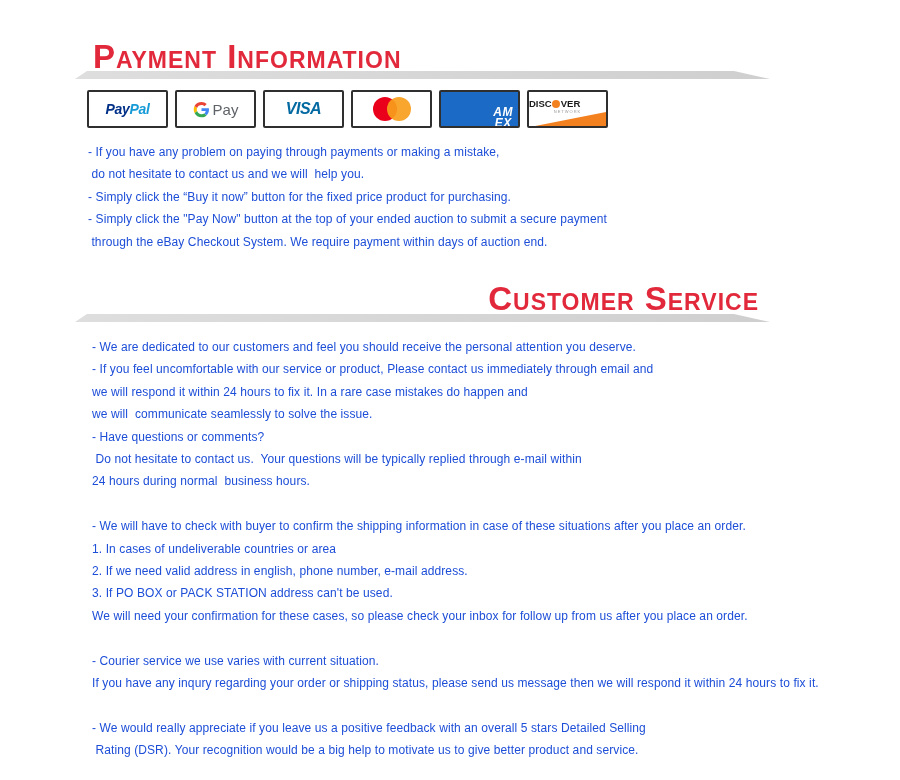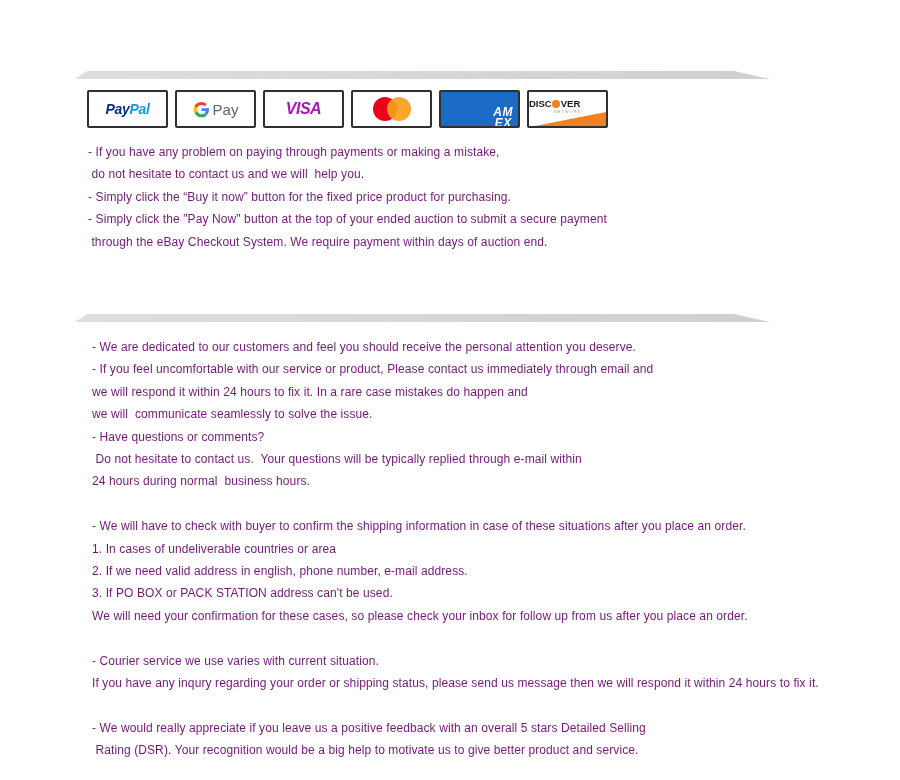--- a/index.html
+++ b/index.html
@@ -50,21 +50,21 @@
   }
   
   .pp-text{font-style:italic;font-weight:bold;font-size:14px;letter-spacing:-0.3px;}
   .pp-dark{color:#003087;}
   .pp-light{color:#169BD7;}
   
   .gpay-wrap{display:flex;align-items:center;gap:3px;}
   .gpay-g{width:17px;height:17px;display:block;}
   .gpay-text{color:#5F6368;font-size:15px;font-weight:500;}
   
-  .visa-text{font-style:italic;font-weight:900;font-size:16px;color:#a21caf;letter-spacing:-0.5px;}
+  .visa-text{font-style:italic;font-weight:900;font-size:16px;color:#0369a1;letter-spacing:-0.5px;}
   
   .mc-wrap{position:relative;width:38px;height:24px;}
   .mc-circle{position:absolute;top:0;width:24px;height:24px;border-radius:50%;}
   .mc-red{left:0;background:#EB001B;}
   .mc-orange{right:0;background:#F79E1B;opacity:0.92;}
   
   .badge-amex{background:#1B6BC6;}
   .amex-text{
     position:absolute;right:5px;top:15px;
     color:#ffffff;font-weight:bold;font-style:italic;
@@ -79,32 +79,33 @@
   .disc-sub{position:absolute;top:17px;left:0;width:100%;text-align:center;
     font-size:4px;letter-spacing:1px;color:#999999;}
   .disc-swoosh{position:absolute;right:0;bottom:0;width:92%;height:16px;
     background:#F48120;clip-path:polygon(0 100%, 100% 12%, 100% 100%);}
   
   .para{
     position:absolute;
     font-family:"Liberation Sans", sans-serif;
     font-size:12px;
     line-height:22.4px;
-    color:#701a75;
+    color:#1d4ed8;
     white-space:pre;
     letter-spacing:0.1px;
   }
   .para-payment{left:88px;top:141px;}
   .para-customer{left:92px;top:336px;}
 </style>
 </head>
 <body>
 
 <div class="page">
 
+  <div class="section-heading heading-payment">Payment Information</div>
   <div class="bar bar-payment"></div>
 
   <div class="badges">
 
     <div class="badge">
       <span class="pp-text"><span class="pp-dark">Pay</span><span class="pp-light">Pal</span></span>
     </div>
 
     <div class="badge">
       <span class="gpay-wrap">
@@ -141,20 +142,21 @@
     </div>
 
   </div>
 
   <div class="para para-payment">- If you have any problem on paying through payments or making a mistake,
  do not hesitate to contact us and we will  help you.
 - Simply click the “Buy it now” button for the fixed price product for purchasing.
 - Simply click the "Pay Now" button at the top of your ended auction to submit a secure payment
  through the eBay Checkout System. We require payment within days of auction end.</div>
 
+  <div class="section-heading heading-customer">Customer Service</div>
   <div class="bar bar-customer"></div>
 
   <div class="para para-customer">- We are dedicated to our customers and feel you should receive the personal attention you deserve.
 - If you feel uncomfortable with our service or product, Please contact us immediately through email and
 we will respond it within 24 hours to fix it. In a rare case mistakes do happen and
 we will  communicate seamlessly to solve the issue.
 - Have questions or comments?
  Do not hesitate to contact us.  Your questions will be typically replied through e-mail within
 24 hours during normal  business hours.
 

